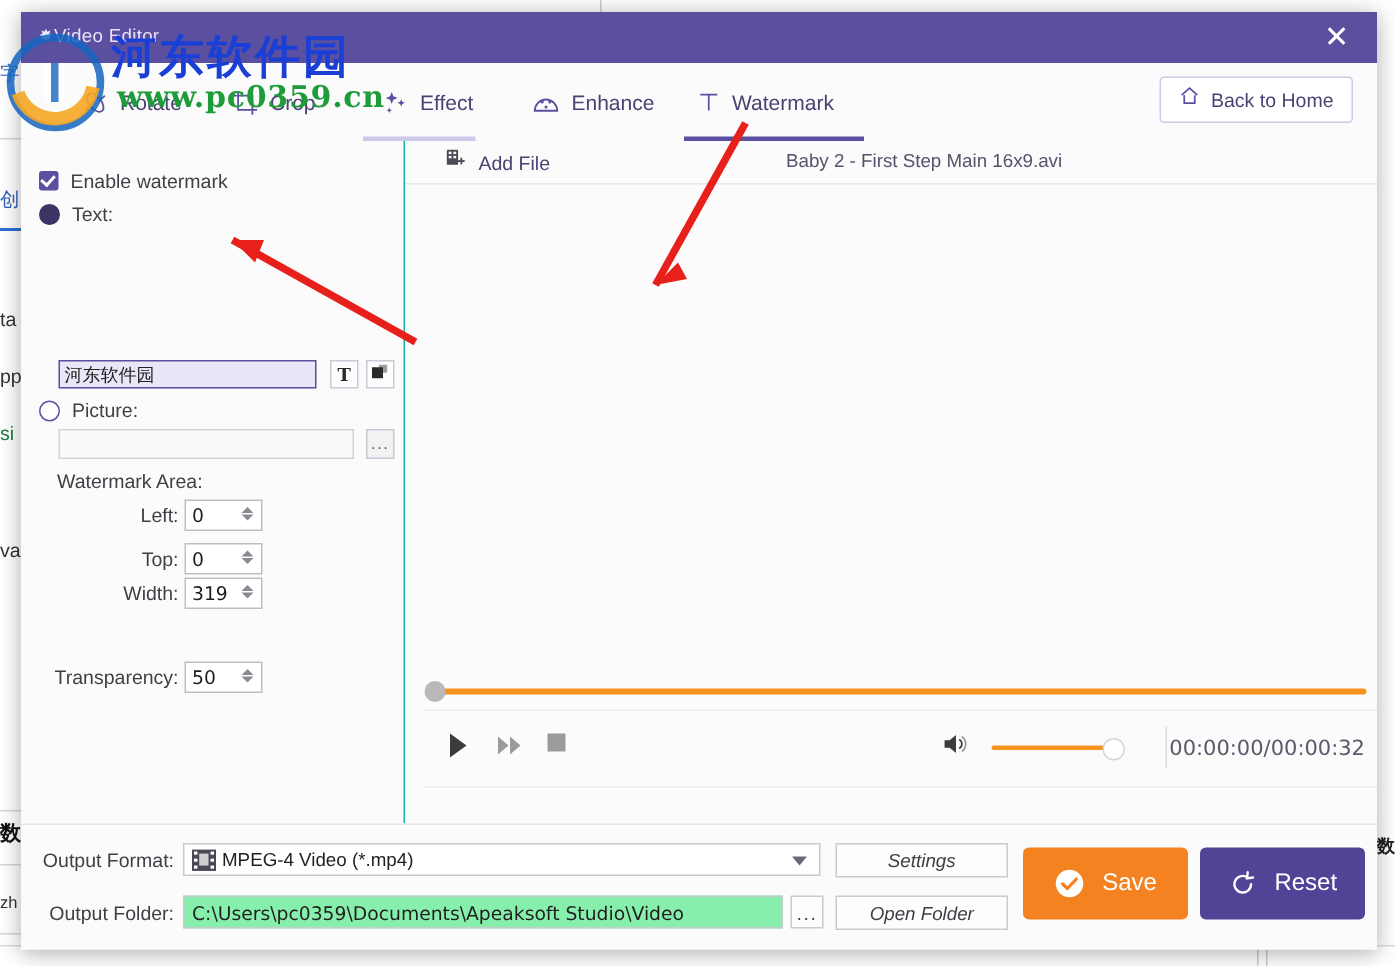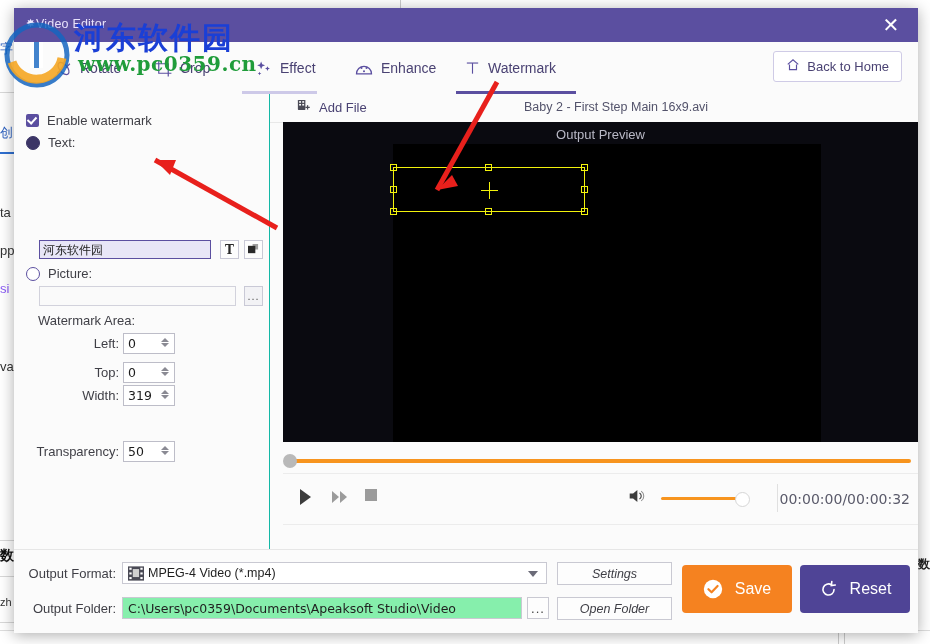--- a/index.html
+++ b/index.html
@@ -185,21 +185,21 @@
   .arrow{position:absolute;pointer-events:none;}
 </style>
 </head>
 <body>
 
 <div class="bg-page">
   <div class="bg-strip">
     <div class="bl" style="top:126px;">创</div>
     <div class="bl" style="top:206px;color:#333;">ta</div>
     <div class="bl" style="top:244px;color:#333;">pp</div>
-    <div class="bl" style="top:282px;color:#8b5cf6;">si</div>
+    <div class="bl" style="top:282px;color:#15803d;">si</div>
     <div class="bl" style="top:360px;color:#333;">va</div>
     <div class="bl" style="top:596px;color:#333;font-size:11px;">zh</div>
     <div class="bl" style="top:42px;">字</div>
     <div class="bl" style="top:548px;color:#111;font-weight:bold;font-size:14px;">数</div>
   </div>
   <div class="bg-rule" style="top:92px;width:14px;"></div>
   <div class="bg-blue-rule" style="top:152px;width:14px;"></div>
   <div class="bg-rule" style="top:540px;width:14px;"></div>
   <div class="bg-rule" style="top:576px;width:14px;"></div>
   <div class="bg-rule" style="top:622px;width:14px;"></div>
@@ -383,36 +383,20 @@
             <rect x="10" y="9.5" width="3" height="2.6" fill="#fbfbfb"></rect>
             <rect x="15" y="14" width="7" height="2"></rect>
               <rect x="17.5" y="11.5" width="2" height="7"></rect>
           </svg>
         </span>
         <span class="lbl">Add File</span>
       </div>
       <div class="filename">Baby 2 - First Step Main 16x9.avi</div>
     </div>
 
-    <div class="preview">
-      <div class="pvtitle">Output Preview</div>
-      <div class="pvvideo"></div>
-
-      <div class="selbox">
-        <div class="handle" style="left:-4px;top:-4px;"></div>
-        <div class="handle" style="left:91px;top:-4px;"></div>
-        <div class="handle" style="right:-4px;top:-4px;"></div>
-        <div class="handle" style="left:-4px;top:18px;"></div>
-        <div class="handle" style="right:-4px;top:18px;"></div>
-        <div class="handle" style="left:-4px;bottom:-4px;"></div>
-        <div class="handle" style="left:91px;bottom:-4px;"></div>
-        <div class="handle" style="right:-4px;bottom:-4px;"></div>
-        <div class="cross" style="left:87px;top:14px;"></div>
-      </div>
-    </div>
 
     <div class="seekwrap">
       <div class="seektrack"></div>
       <div class="seekknob"></div>
     </div>
 
     <div class="ctrlbar">
       <div class="pbtn" style="left:14px;">
         <svg width="16" height="18" viewBox="0 0 16 18">
             <path d="M3 1 L14 9 L3 17 z" fill="#3c3c3c"></path>

